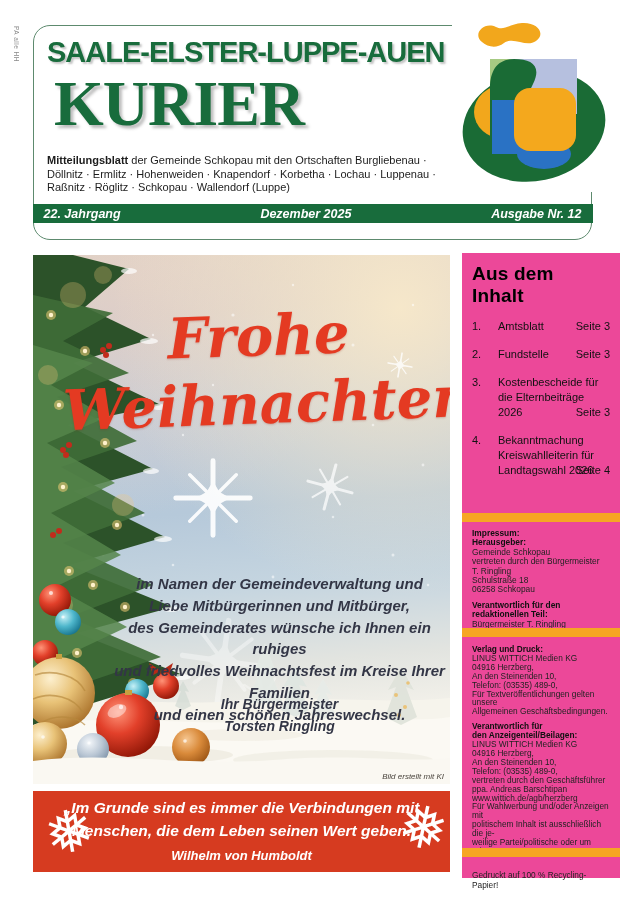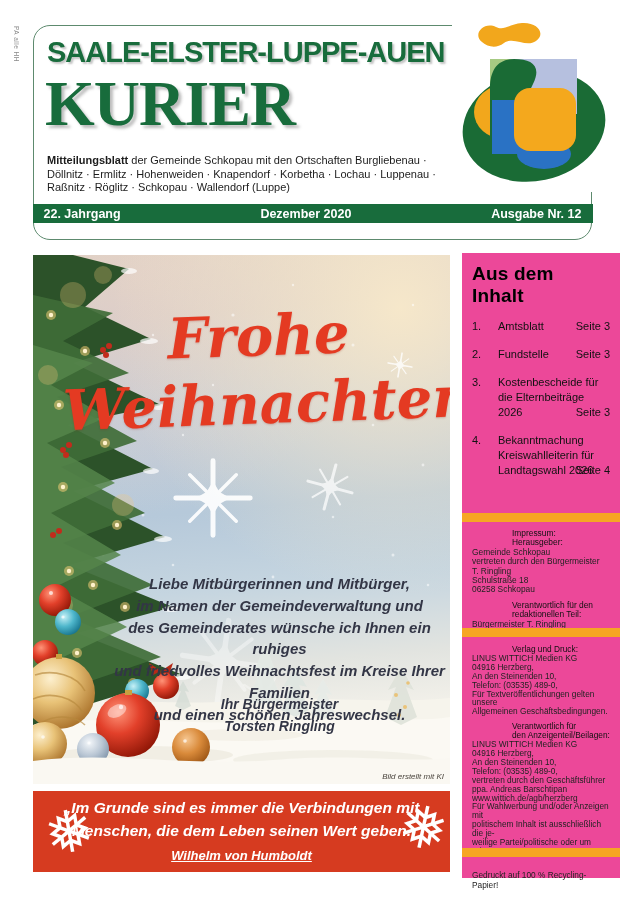--- a/index.html
+++ b/index.html
@@ -9,48 +9,48 @@
   
   .postal-mark{position:absolute;left:13px;top:26px;writing-mode:vertical-rl;
 ated    transform:rotate(180deg);font-size:6.5px;color:#8a8a8a;letter-spacing:.5px;}
 
   
   .masthead{position:absolute;left:33px;top:25px;width:559px;height:215px;
     border:1.5px solid #5d8a6e;border-radius:17px;box-sizing:border-box;background:#fff;}
   .m-t1{position:absolute;left:13px;top:10px;font-weight:bold;font-size:29px;
     letter-spacing:-1px;color:#186c3c;white-space:nowrap;
     text-shadow:2px 2px 2px rgba(90,90,90,.35);}
-  .m-t2{position:absolute;left:11px;top:44px;font-family:"Liberation Serif",serif;
+  .m-t2{position:absolute;left:20px;top:44px;font-family:"Liberation Serif",serif;
     font-weight:bold;font-size:64px;line-height:68px;letter-spacing:-1px;color:#186c3c;
     text-shadow:3px 3px 3px rgba(90,90,90,.4);}
   .m-sub{position:absolute;left:13px;top:128px;width:410px;margin:0;
     font-size:11px;line-height:13.5px;color:#1c1c1c;}
   .issue-bar{position:absolute;left:-1.5px;right:-1.5px;bottom:16px;height:19px;
     background:#186c3c;color:#fff;display:flex;align-items:center;
-    justify-content:space-between;padding:0 11px;font-weight:bold;font-size:12.5px;}
+    justify-content:space-between;padding:0 11px;font-weight:bold;font-size:12.5px;font-style:italic;}
 
   .logo{position:absolute;left:452px;top:14px;width:170px;height:178px;background:#fff;}
 
   
   .sidebar{position:absolute;left:462px;top:253px;width:158px;background:#ec4899;}
   .s-toc{height:260px;padding:8px 10px 0;box-sizing:border-box;}
   .toc-heading{font-size:19px;font-weight:bold;color:#000;margin:2px 0 12px;letter-spacing:.2px;}
   .toc-item{position:relative;display:flex;font-size:11px;line-height:15px;
     margin-bottom:13px;color:#111;}
   .toc-num{width:26px;flex:none;}
   .toc-body{flex:1;position:relative;}
   .toc-text{display:block;max-width:104px;}
   .toc-page{position:absolute;right:0;bottom:0;}
   .accent-bar{height:9px;background:#f6a623;}
   .s-imp{height:106px;padding:7px 10px 0;box-sizing:border-box;font-size:8.4px;
     line-height:9.4px;color:#222;overflow:hidden;}
   .s-verlag{height:211px;padding:8px 10px 0;box-sizing:border-box;font-size:8.3px;
     line-height:8.9px;color:#222;overflow:hidden;}
   .block + .block{margin-top:6px;}
-  .imp-line.bold{font-weight:normal;color:#101010;margin-left:40px;}
+  .imp-line.bold{font-weight:bold;color:#101010;}
   .s-footer{height:21px;padding:13px 10px 0;font-size:8.3px;color:#222;box-sizing:border-box;}
 
   
   .photo{position:absolute;left:33px;top:255px;width:417px;height:529px;overflow:hidden;
     background:linear-gradient(175deg,#dccfc5 0%,#d3c9c9 12%,#c2cbd8 30%,#b6c9da 48%,
       #c5d5e0 62%,#e2e4e0 76%,#f3f1ea 86%,#faf8f1 100%);}
   .photo::before{content:"";position:absolute;inset:0;
     background:radial-gradient(circle at 88% 10%,rgba(248,233,202,.95),rgba(248,233,202,0) 48%),
                radial-gradient(circle at 25% 4%,rgba(232,212,200,.6),rgba(232,212,200,0) 40%);}
   .scene{position:absolute;inset:0;}
@@ -64,40 +64,40 @@
   .signature{position:absolute;left:76px;right:0;top:438px;text-align:center;
     font-size:14px;font-style:italic;font-weight:bold;color:#333646;line-height:22px;}
   .credit{position:absolute;right:6px;bottom:3px;font-size:8px;font-style:italic;color:#4a453e;}
 
   
   .quote-box{position:absolute;left:33px;top:791px;width:417px;height:81px;background:#d63b20;color:#fff;}
   .q-line1,.q-line2,.q-attr{position:absolute;left:0;right:0;text-align:center;
     font-style:italic;font-weight:bold;margin:0;}
   .q-line1{top:8px;font-size:15.5px;}
   .q-line2{top:31px;font-size:15.5px;}
-  .q-attr{top:57px;font-size:13px;text-decoration:underline;}
+  .q-attr{top:57px;font-size:13px;}
   .snowflake{position:absolute;font-size:58px;line-height:1;color:#fff;
     font-family:"DejaVu Sans",sans-serif;font-style:normal;font-weight:normal;}
   .snowflake.left{left:12px;top:12px;transform:rotate(-10deg);}
   .snowflake.right{right:2px;top:8px;transform:rotate(12deg);}
 </style>
 </head>
 <body>
 
 <div class="page">
 
   <div class="postal-mark">PA alle HH</div>
 
   <div class="masthead">
     <div class="m-t1">SAALE-ELSTER-LUPPE-AUEN</div>
     <div class="m-t2">KURIER</div>
     <p class="m-sub"><b>Mitteilungsblatt</b><span> der Gemeinde Schkopau mit den Ortschaften Burgliebenau · Döllnitz · Ermlitz · Hohenweiden · Knapendorf · Korbetha · Lochau · Luppenau · Raßnitz · Röglitz · Schkopau · Wallendorf (Luppe)</span></p>
     <div class="issue-bar">
       <span>22. Jahrgang</span>
-      <span>Dezember 2020</span>
+      <span>Dezember 2025</span>
       <span>Ausgabe Nr. 12</span>
     </div>
   </div>
 
   <div class="logo">
     <svg width="170" height="178" viewBox="0 0 170 178">
 
       <ellipse cx="82" cy="112" rx="72" ry="55" fill="#1a6b35" transform="rotate(-12 82 112)"></ellipse>
 
       <ellipse cx="52" cy="98" rx="30" ry="27" fill="#f2a71c"></ellipse>
@@ -300,22 +300,22 @@
       </g>
 
       <path d="M0,506 C80,496 150,512 240,505 C320,498 370,508 417,503 L417,529 L0,529 Z" fill="#faf8f2"></path>
     </svg>
 
     <div class="greeting-1">Frohe</div>
     <div class="greeting-2">Weihnachten</div>
 
     <div class="message">
 
-    <div class="msg-line">Liebe Mitbürgerinnen und Mitbürger,</div>
-        <div class="msg-line">im Namen der Gemeindeverwaltung und</div>
+    <div class="msg-line">im Namen der Gemeindeverwaltung und</div>
+        <div class="msg-line">Liebe Mitbürgerinnen und Mitbürger,</div>
         <div class="msg-line">des Gemeinderates wünsche ich Ihnen ein ruhiges</div>
         <div class="msg-line">und friedvolles Weihnachtsfest im Kreise Ihrer Familien</div>
         <div class="msg-line">und einen schönen Jahreswechsel.</div>
       </div>
     <div class="signature">
 
     <div class="msg-line">Ihr Bürgermeister</div>
         <div class="msg-line">Torsten Ringling</div>
       </div>
     <div class="credit">Bild erstellt mit KI</div>

